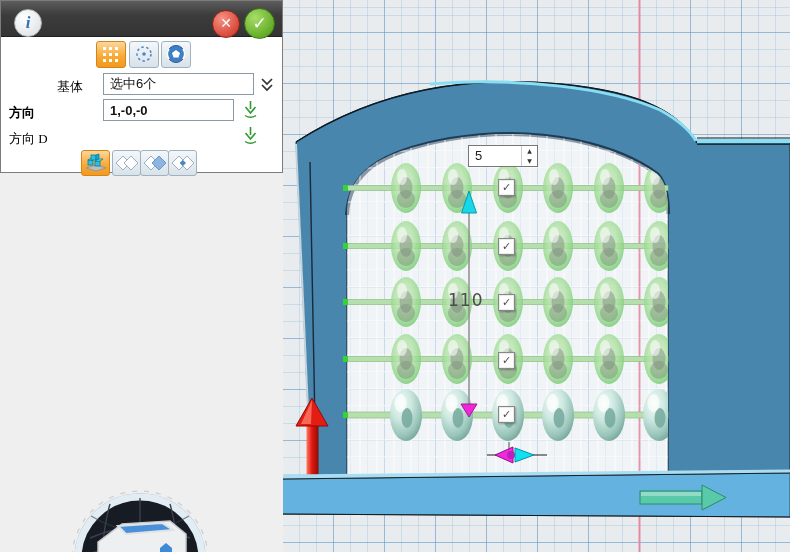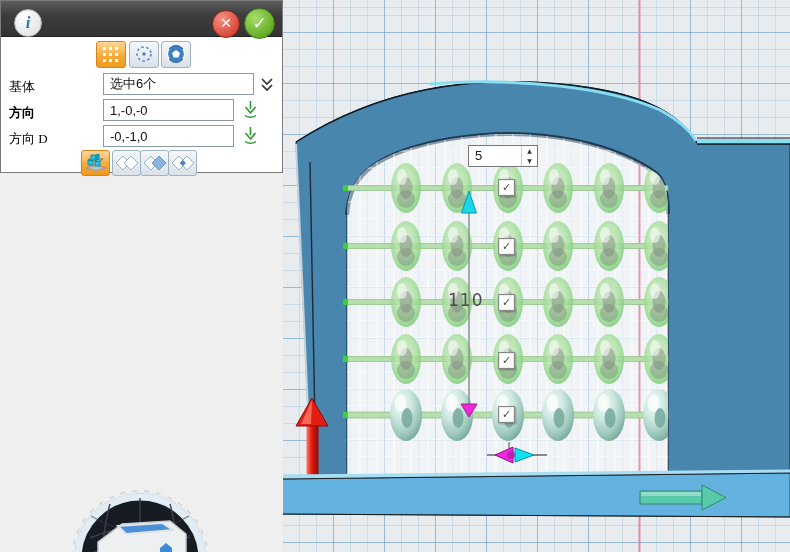--- a/index.html
+++ b/index.html
@@ -277,41 +277,40 @@
   </div>
   <div class="tab-btn" style="left:160px;">
     <svg width="20" height="20">
       <circle cx="10" cy="10" r="8.5" fill="#3d7fc4"></circle>
       <polygon points="10,6 14,9 12.5,13.5 7.5,13.5 6,9" fill="#fff"></polygon>
       <circle cx="10" cy="10" r="8.5" fill="none" stroke="#2a5f98" stroke-width="1"></circle>
       <path d="M3,5 a9,9 0 0 0 0,10 M17,5 a9,9 0 0 1 0,10" stroke="#fff" stroke-width="1.6" fill="none"></path>
     </svg>
   </div>
 
-  <div class="fld-label" style="top:77px;">基体</div>
+  <div class="fld-label" style="top:77px;margin-left:48px;">基体</div>
   <input class="fld-input" style="top: 72px; width: 151px;" type="text" value="选中6个">
   <svg id="chevrons" width="16" height="16">
     <polyline points="3,2 8,7 13,2" fill="none" stroke="#333" stroke-width="1.7"></polyline>
     <polyline points="3,8 8,13 13,8" fill="none" stroke="#333" stroke-width="1.7"></polyline>
   </svg>
 
   <div class="fld-label" style="top:103px;font-weight:bold;">方向</div>
-  <input class="fld-input" style="top: 98px; width: 131px;" type="text" value="1,-0,-0">
+  <input class="fld-input" style="top: 98px; width: 131px; font-weight: bold;" type="text" value="1,-0,-0">
   <svg class="pick-icon" style="top:98px;" width="17" height="19">
     <g stroke="#fff" stroke-width="2.6" fill="none">
         <path d="M8.5,2 V10 M3.5,8 L8.5,14 L13.5,8"></path>
       </g>
     <g stroke="#2f9a2f" stroke-width="1.6" fill="none">
         <path d="M8.5,2 V10 M3.5,8 L8.5,14 L13.5,8"></path>
       </g>
     <path d="M3,16.5 q5.5,3.5 11,0" stroke="#2f9a2f" stroke-width="1.3" fill="none"></path>
   </svg>
 
   <div class="fld-label" style="top:129px;font-family:Liberation Serif, serif;">方向  D</div>
-  <input class="fld-input" style="top: 124px; width: 131px;" type="text" value="-0,-1,0">
   <svg class="pick-icon" style="top:124px;" width="17" height="19">
     <g stroke="#fff" stroke-width="2.6" fill="none">
         <path d="M8.5,2 V10 M3.5,8 L8.5,14 L13.5,8"></path>
       </g>
     <g stroke="#2f9a2f" stroke-width="1.6" fill="none">
         <path d="M8.5,2 V10 M3.5,8 L8.5,14 L13.5,8"></path>
       </g>
     <path d="M3,16.5 q5.5,3.5 11,0" stroke="#2f9a2f" stroke-width="1.3" fill="none"></path>
   </svg>
 

